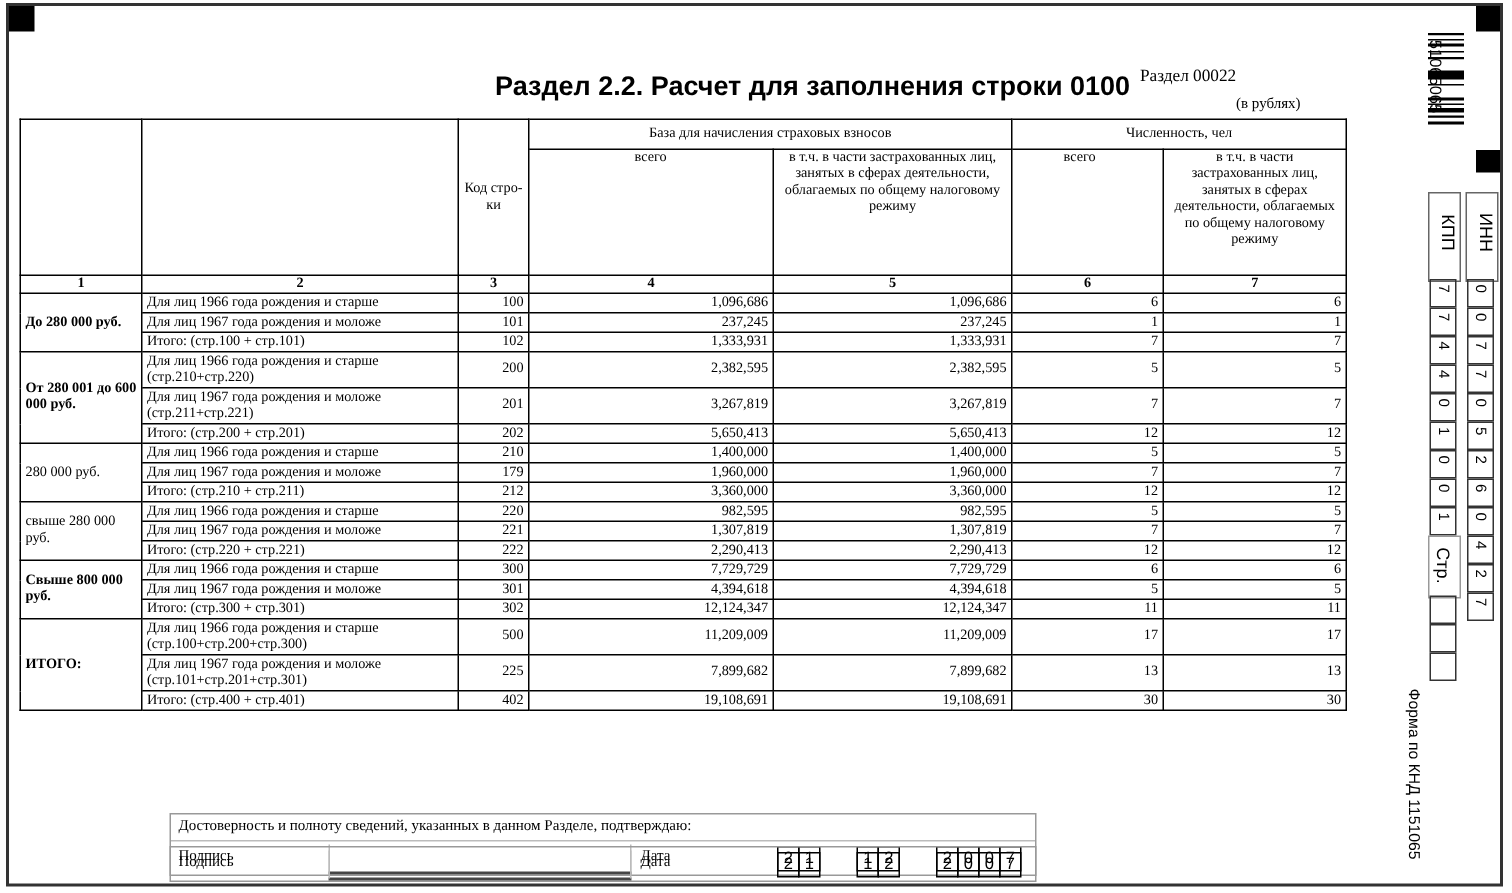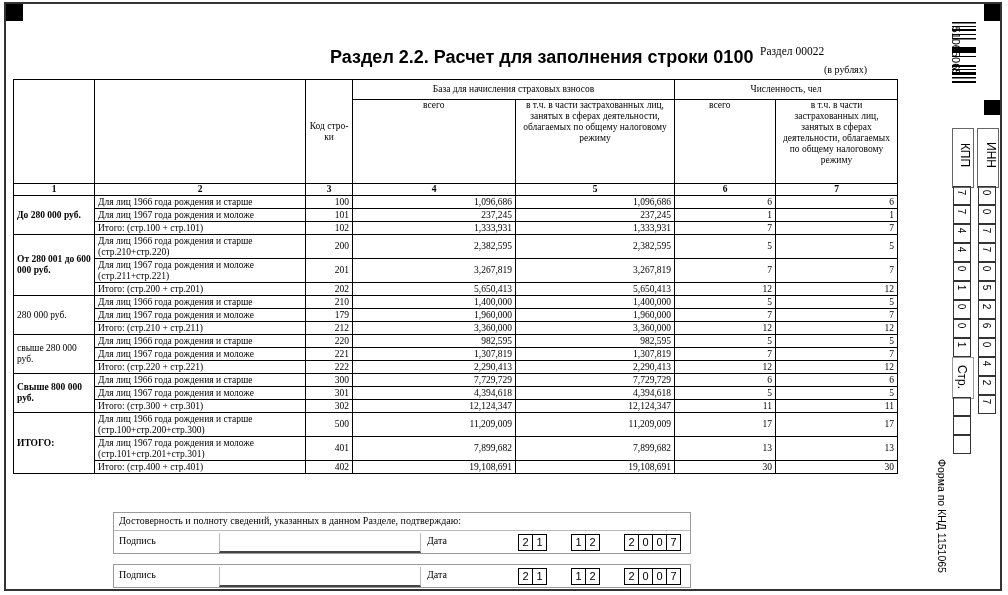--- a/index.html
+++ b/index.html
@@ -10,21 +10,21 @@
   .title { position:absolute; left:330px; top:47px; font-family:"Liberation Sans", sans-serif; font-weight:bold; font-size:18px; }
   .units { position:absolute; left:824px; top:64px; font-size:10px; }
   table.main { position:absolute; left:13px; top:79px; border-collapse:collapse; font-size:9.5px; }
   table.main td { border:1px solid #000; padding:0 3px; line-height:11px; vertical-align:middle; }
   table.main .hdr td { vertical-align:top; text-align:center; }
   .num { text-align:right; }
   .ctr { text-align:right; }
   .grp { font-weight:bold; font-size:9.5px; }
   .grp.normal { font-weight:normal;margin-left:48px; }
   .colnum td { text-align:center; font-weight:bold; }
-  .confirm { position:absolute; left:113px; top:512px; width:576px; border:1px solid #999; font-size:10px; }
+  .confirm { position:absolute; left:113px; top:542px; width:576px; border:1px solid #999; font-size:10px; }
   .confirm .row { position:relative; height:22px; border-top:1px solid #bbb; }
   .confirm .row:first-child { border-top:none; height:17px; }
   .sig-box { position:absolute; border:1px solid #999; font-size:10px; }
   .lbl { position:absolute; top:4px; }
   .sig-line { position:absolute; left:105px; top:2px; width:200px; height:18px; border-bottom:2px solid #444; border-left:1px solid #bbb; border-right:1px solid #bbb; }
   .digits { position:absolute; top:3px; display:flex; }
   .digits span { width:13px; height:15px; border:1px solid #000; margin-left:-1px; text-align:center; font-family:"Liberation Sans", sans-serif; font-size:11px; line-height:15px; }
   .barcode { position:absolute; left:952px; top:20px; width:24px; height:68px; }
   .barcode-text { position:absolute; left:926px; top:45px; transform:rotate(90deg); font-family:"Liberation Sans", sans-serif; font-size:11px; transform-origin:center; width:60px; text-align:center; }
   .vcol { position:absolute; border:1px solid #666; }
@@ -230,21 +230,21 @@
     <td rowspan="3" class="grp">ИТОГО:</td>
     <td>Для лиц 1966 года рождения и старше (стр.100+стр.200+стр.300)</td>
     <td class="ctr">500</td>
     <td class="num">11,209,009</td>
     <td class="num">11,209,009</td>
     <td class="ctr">17</td>
     <td class="ctr">17</td>
   </tr>
   <tr style="height:24px">
     <td>Для лиц 1967 года рождения и моложе (стр.101+стр.201+стр.301)</td>
-    <td class="ctr">401</td>
+    <td class="ctr">225</td>
     <td class="num">7,899,682</td>
     <td class="num">7,899,682</td>
     <td class="ctr">13</td>
     <td class="ctr">13</td>
   </tr>
   <tr style="height:13px">
     <td>Итого: (стр.400 + стр.401)</td>
     <td class="ctr">402</td>
     <td class="num">19,108,691</td>
     <td class="num">19,108,691</td>

